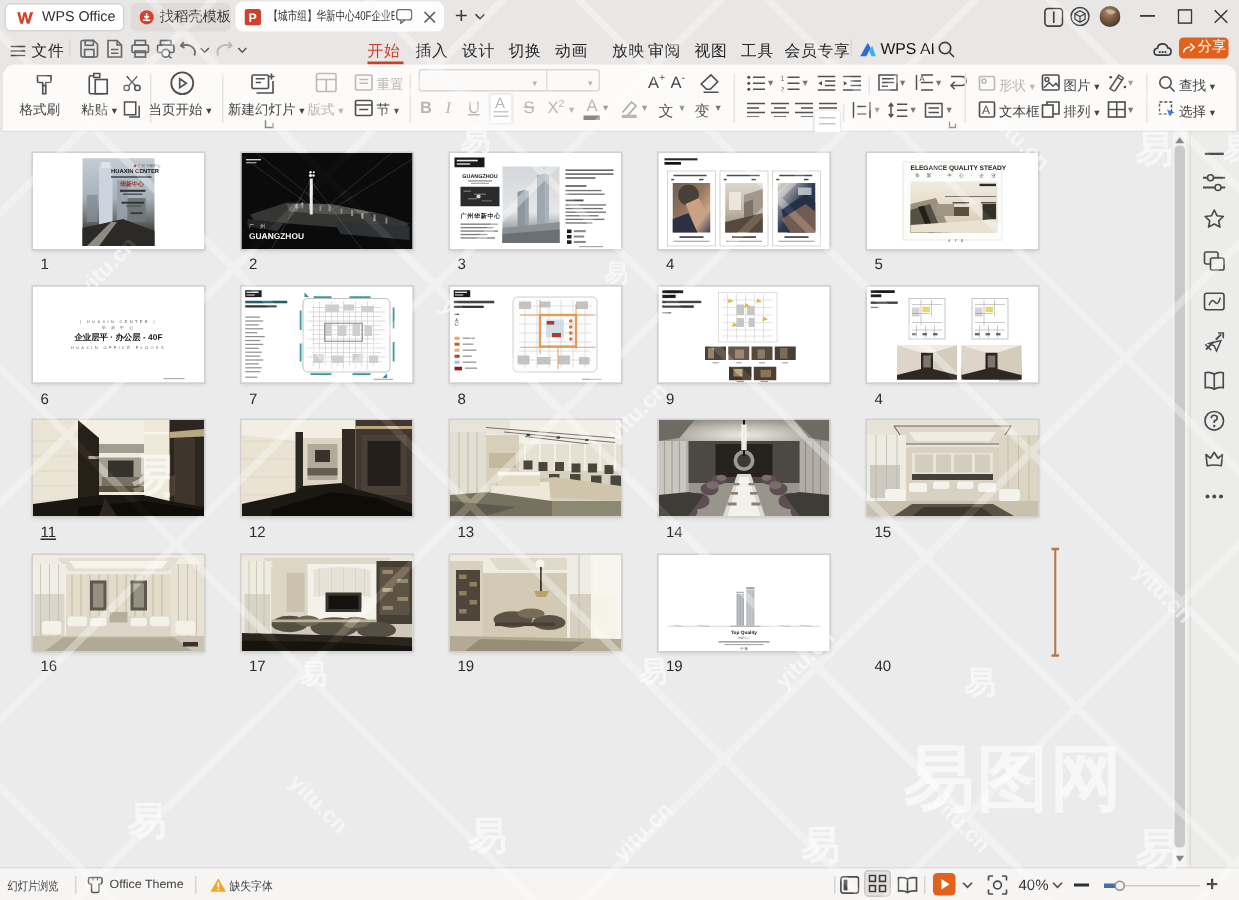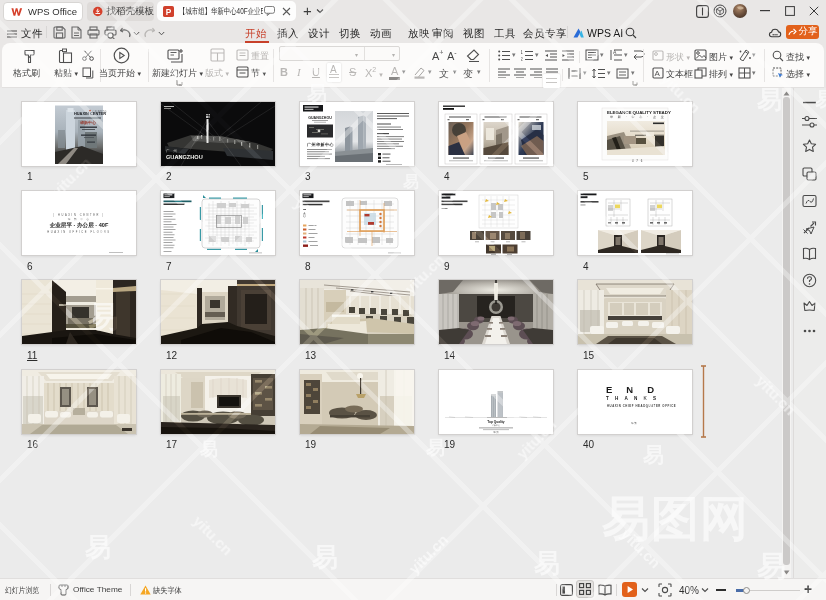--- a/index.html
+++ b/index.html
@@ -1202,28 +1202,20 @@
       </g>
       <path d="M6 47.5 H108" stroke="#bbb" stroke-width="0.4"></path>
       <g stroke="#999" stroke-width="0.3">
           <path d="M10 46.8 L16 47.5 M26 46.9 L34 47.5 M80 46.9 L88 47.5 M94 46.8 L102 47.5"></path>
         </g>
       <text x="57" y="52.5" font-size="3.2" font-weight="bold" fill="#222" text-anchor="middle" font-family="Liberation Sans">Top Quality</text>
       <text x="57" y="55.8" font-size="2" fill="#777" text-anchor="middle" font-family="Liberation Sans">华新中心</text>
       <rect x="40" y="57.5" width="34" height="0.8" fill="#888"></rect>
       <rect x="44" y="59.3" width="26" height="0.8" fill="#aaa"></rect>
       <text x="57" y="63" font-size="2.4" fill="#555" text-anchor="middle" font-family="Liberation Sans">华 新</text>
-    </svg>
-  </div>
-  <div class="sl" style="left:578px; top:282px;">
-    <svg width="114" height="64" viewBox="0 0 114 64">
-      <text x="28" y="23" font-size="9.5" font-weight="bold" fill="#1a1a1a" font-family="Liberation Sans" letter-spacing="14">END</text>
-      <text x="28" y="29.5" font-size="4.6" font-weight="bold" fill="#1a1a1a" font-family="Liberation Sans" letter-spacing="6.2">THANKS</text>
-      <text x="29" y="36.5" font-size="2.8" font-weight="bold" fill="#3a3a3a" font-family="Liberation Sans" letter-spacing="0.6">HUAXIN CHIEF HEADQUATER OFFICE</text>
-      <text x="53" y="54" font-size="2.6" fill="#555" font-family="Liberation Sans">华 新</text>
     </svg>
   </div>
   <div class="num" style="left:27px; top:351px;">16</div>
   <div class="num" style="left:166px; top:351px;">17</div>
   <div class="num" style="left:305px; top:351px;">19</div>
   <div class="num" style="left:444px; top:351px;">19</div>
   <div class="num" style="left:583px; top:351px;">40</div>
 
   <svg class="abs" style="left:699px; top:276px;" width="9" height="75" viewBox="0 0 9 75">
     <line x1="4.5" y1="2" x2="4.5" y2="73" stroke="#b5784a" stroke-width="1.4"></line>

